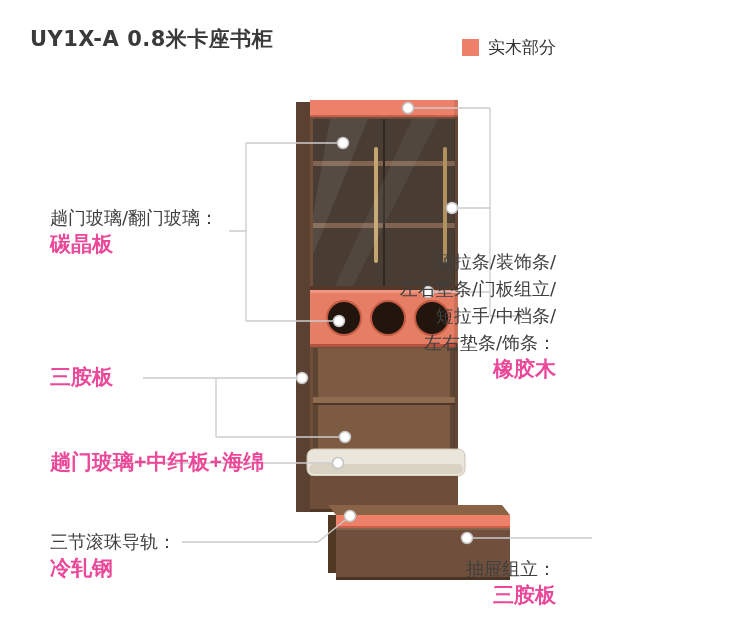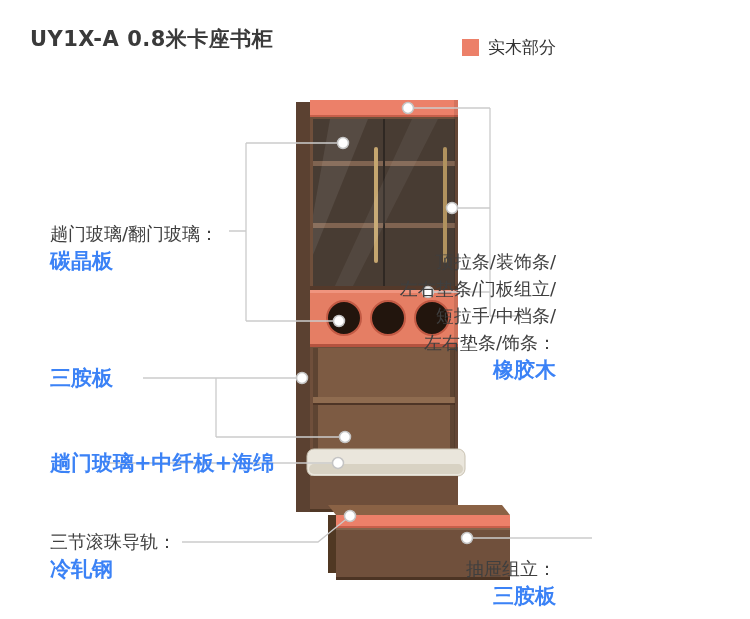--- a/index.html
+++ b/index.html
@@ -5,21 +5,21 @@
   html,body{margin:0;padding:0;background:#fff;}
   .canvas{position:relative;width:608px;height:619px;background:#ffffff;overflow:hidden;
           font-family:"DejaVu Sans","Liberation Sans",sans-serif;}
   .title{position:absolute;left:30px;top:25px;font-size:21px;font-weight:bold;color:#3a3a3a;letter-spacing:.5px;white-space:nowrap;}
   .legend{position:absolute;right:52px;top:36px;display:flex;align-items:center;gap:9px;font-size:17px;color:#333;}
   .swatch{width:17px;height:17px;display:inline-block;background:#ec8069;}
   svg.illustration{position:absolute;left:0;top:0;}
   .callout{position:absolute;color:#3f3f3f;}
   .callout.right{text-align:right;}
   .c-line{font-size:18px;line-height:27px;white-space:nowrap;}
-  .c-strong{font-size:21px;line-height:29px;font-weight:bold;color:#3b82f6;white-space:nowrap;}
+  .c-strong{font-size:21px;line-height:29px;font-weight:bold;color:#ec4899;white-space:nowrap;font-family:Liberation Mono, monospace;}
 </style>
 </head>
 <body>
 
 <div class="canvas">
 
   <div class="title">UY1X-A 0.8米卡座书柜</div>
 
   <div class="legend">
     <span class="swatch" style="background: rgb(236, 128, 105);"></span>
@@ -91,21 +91,21 @@
       <circle cx="345" cy="437" r="5.5"></circle>
       <circle cx="338" cy="463" r="5.5"></circle>
       <circle cx="350" cy="516" r="5.5"></circle>
       <circle cx="408" cy="108" r="5.5"></circle>
       <circle cx="452" cy="208" r="5.5"></circle>
       <circle cx="428" cy="292" r="5.5"></circle>
       <circle cx="467" cy="538" r="5.5"></circle>
     </g>
   </svg>
 
-  <div class="callout" style="left:50px;top:204px;margin-top:16px;">
+  <div class="callout" style="left:50px;top:204px;">
     <div class="c-line">趟门玻璃/翻门玻璃：</div>
     <div class="c-strong">碳晶板</div>
   </div>
 
   <div class="callout" style="left:50px;top:364px;">
     <div class="c-strong">三胺板</div>
   </div>
 
   <div class="callout" style="left:50px;top:449px;">
     <div class="c-strong">趟门玻璃+中纤板+海绵</div>

